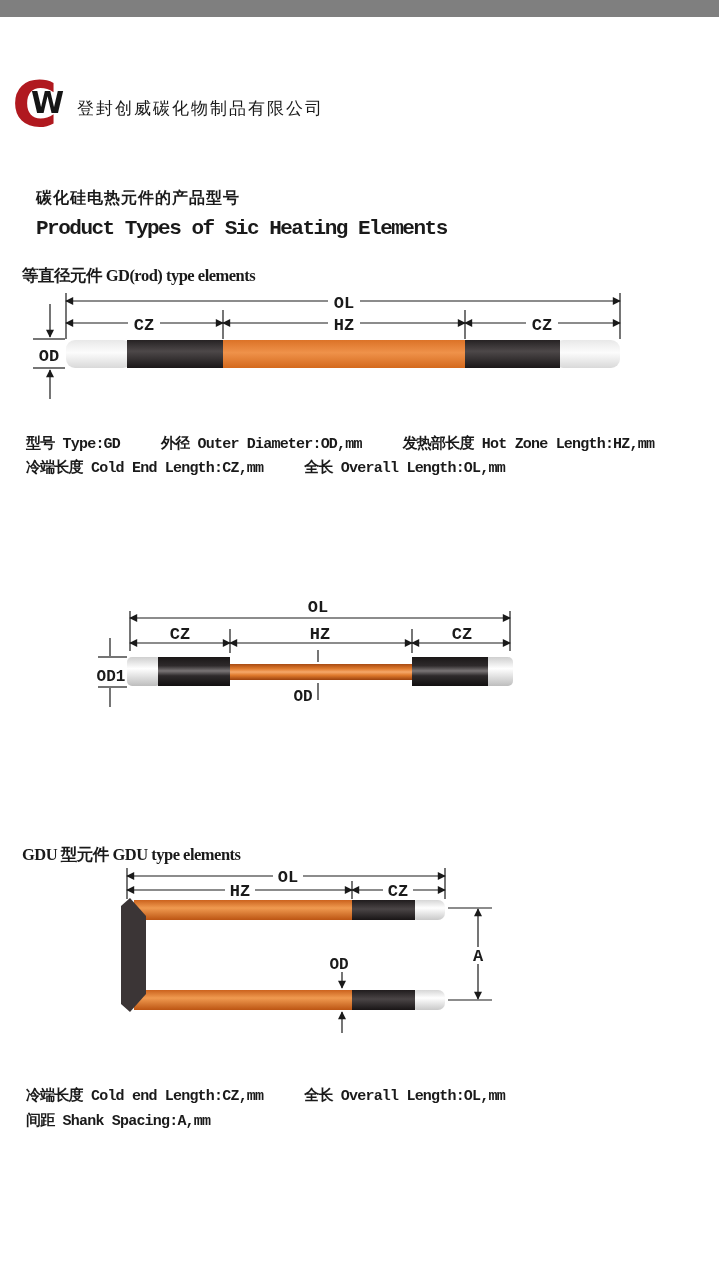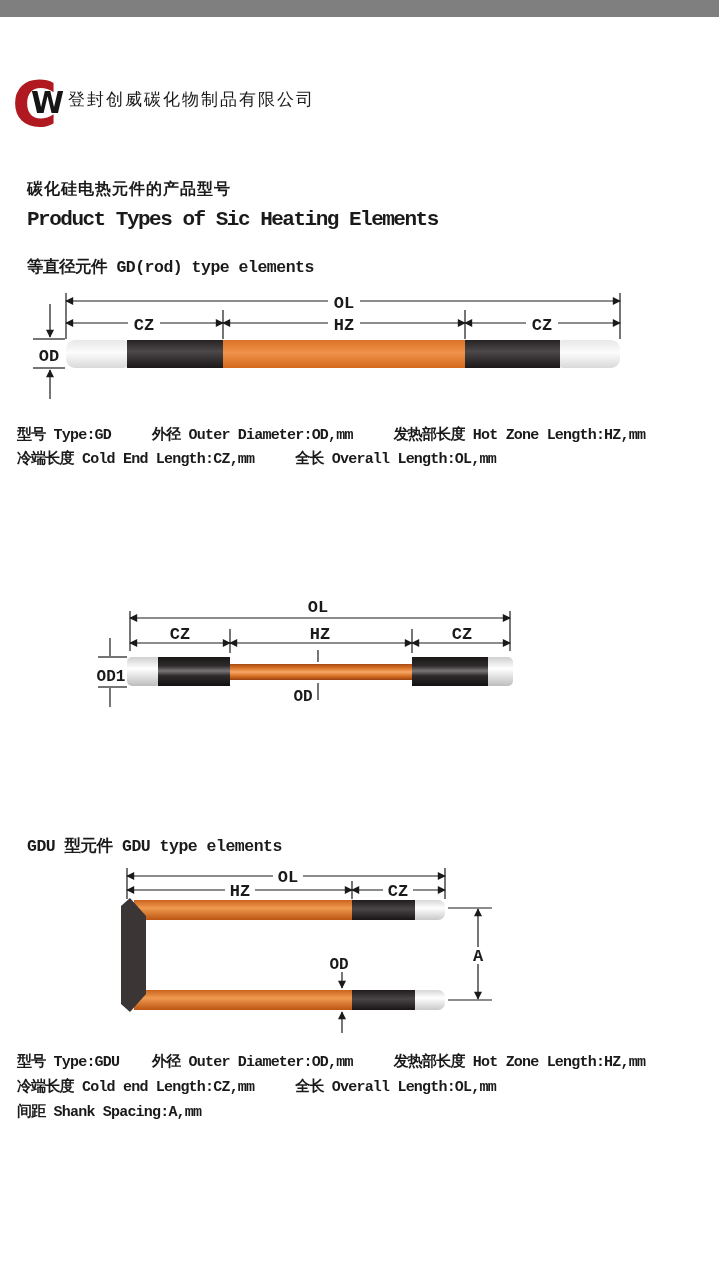--- a/index.html
+++ b/index.html
@@ -1,32 +1,32 @@
 <!DOCTYPE html>
 <html><head>
 <meta charset="utf-8">
 <style>
   html,body{margin:0;padding:0;background:#fff;}
   .page{position:relative;width:719px;height:1280px;background:#ffffff;overflow:hidden;
         font-family:"Liberation Mono","DejaVu Sans Mono",monospace;color:#1a1a1a;}
   .topbar{position:absolute;left:0;top:0;width:719px;height:17px;background:#7f7f7f;}
-  p{margin:4px;}
+  p{margin:13px;}
 
   
   .logo-c{position:absolute;left:12px;top:74px;font-family:"DejaVu Sans",sans-serif;
           font-weight:bold;font-size:62px;line-height:1;color:#b0191f;}
   .logo-w{position:absolute;left:31px;top:88px;font-family:"DejaVu Sans",sans-serif;
           font-weight:bold;font-size:30px;line-height:1;color:#151515;}
   .co-zh{position:absolute;left:64px;top:84px;font-size:17px;letter-spacing:2px;}
   .co-en{position:absolute;left:64px;top:106px;font-size:15px;letter-spacing:-1.2px;font-weight:600;}
 
   
   .title-zh{position:absolute;left:23px;top:175px;font-size:16px;font-weight:700;letter-spacing:1px;}
   .title-en{position:absolute;left:23px;top:204px;font-size:21px;font-weight:600;letter-spacing:-1.5px;}
-  .sec-h{position:absolute;left:23px;font-size:16.5px;font-weight:700;letter-spacing:-0.5px;white-space:pre;}
+  .sec-h{position:absolute;left:9px;font-size:16.5px;font-weight:700;letter-spacing:-0.5px;white-space:pre;font-family:Liberation Serif, serif;}
   .h-gd{top:252px;} .h-dc{top:514px;} .h-gdu{top:831px;}
 
   
   .desc{position:absolute;left:13px;font-size:15px;font-weight:700;letter-spacing:-0.8px;white-space:pre;}
   .d1a{top:421px;} .d1b{top:445px;}
   .d2a{top:756px;} .d2b{top:781px;}
   .d3a{top:1048px;} .d3b{top:1073px;} .d3c{top:1098px;}
 
   
   .dgm{position:absolute;left:0;}
@@ -232,16 +232,15 @@
       <line class="dl" x1="342" y1="173" x2="342" y2="152" marker-end="url(#arr3)"></line>
 
       <line class="dl" x1="448" y1="48" x2="492" y2="48"></line>
       <line class="dl" x1="448" y1="140" x2="492" y2="140"></line>
       <line class="dl" x1="478" y1="49" x2="478" y2="139" marker-start="url(#arr3)" marker-end="url(#arr3)"></line>
       <rect x="469" y="87" width="18" height="17" fill="#fff"></rect>
       <text class="dim" x="478" y="101">A</text>
     </g>
   </svg>
 
-  <p class="desc d3a">型号 Type:GDU    外径 Outer Diameter:OD,mm     发热部长度 Hot Zone Length:HZ,mm</p>
   <p class="desc d3b">冷端长度 Cold end Length:CZ,mm     全长 Overall Length:OL,mm</p>
   <p class="desc d3c">间距 Shank Spacing:A,mm</p>
 </div>
 
 </body></html>

